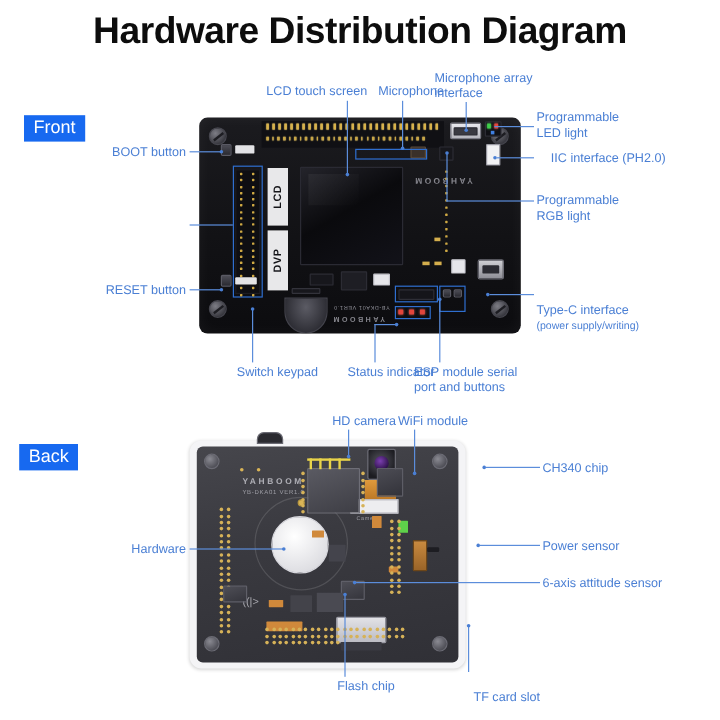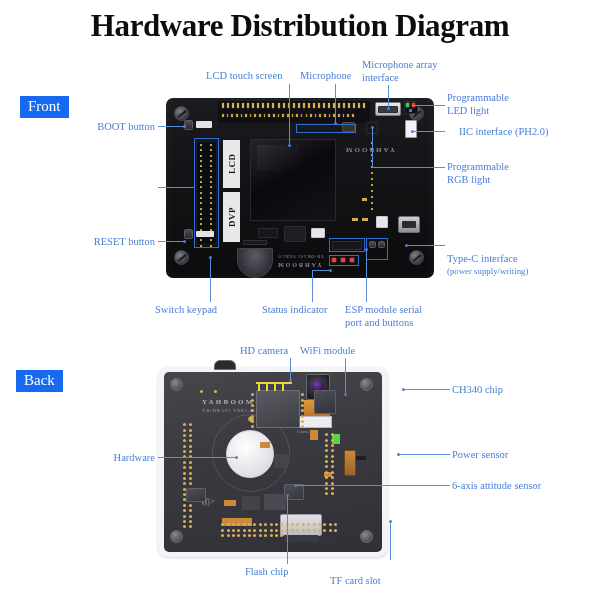--- a/index.html
+++ b/index.html
@@ -3,21 +3,21 @@
 <meta charset="utf-8">
 <title>Hardware Distribution Diagram</title>
 <style>
   * { box-sizing: border-box; margin: 0; padding: 0; }
   html, body {
     width: 600px; height: 600px;
     background: #ffffff;
     font-family: "Liberation Sans", sans-serif;
     overflow: hidden;
   }
-  #root { position: relative; width: 600px; height: 467px; font-family: Liberation Serif, serif; }
+  #root { position: relative; width: 600px; height: 467px; }
 
   
   .title {
     position: absolute; top: 8px; left: 0; width: 600px;
     text-align: center;
     font-size: 31px; font-weight: bold; color: #0d0d0d;
     letter-spacing: -0.4px;
   }
 
   
@@ -33,21 +33,21 @@
 
   
   .lbl {
     position: absolute;
     color: #4a7fd4;
     font-size: 10.5px;
     line-height: 12.5px;
     white-space: pre-line;
   }
   .lbl.r { text-align: right; }
-  .lbl.c { text-align: left; }
+  .lbl.c { text-align: right; }
   .sub { font-size: 8.8px; display: block; }
 
   
   .ln { position: absolute; background: #5b8ddb; }
   .ln.h { height: 1px; }
   .ln.v { width: 1px; }
   .dot {
     position: absolute; width: 3px; height: 3px;
     border-radius: 50%; background: #4a7fd4;
   }

